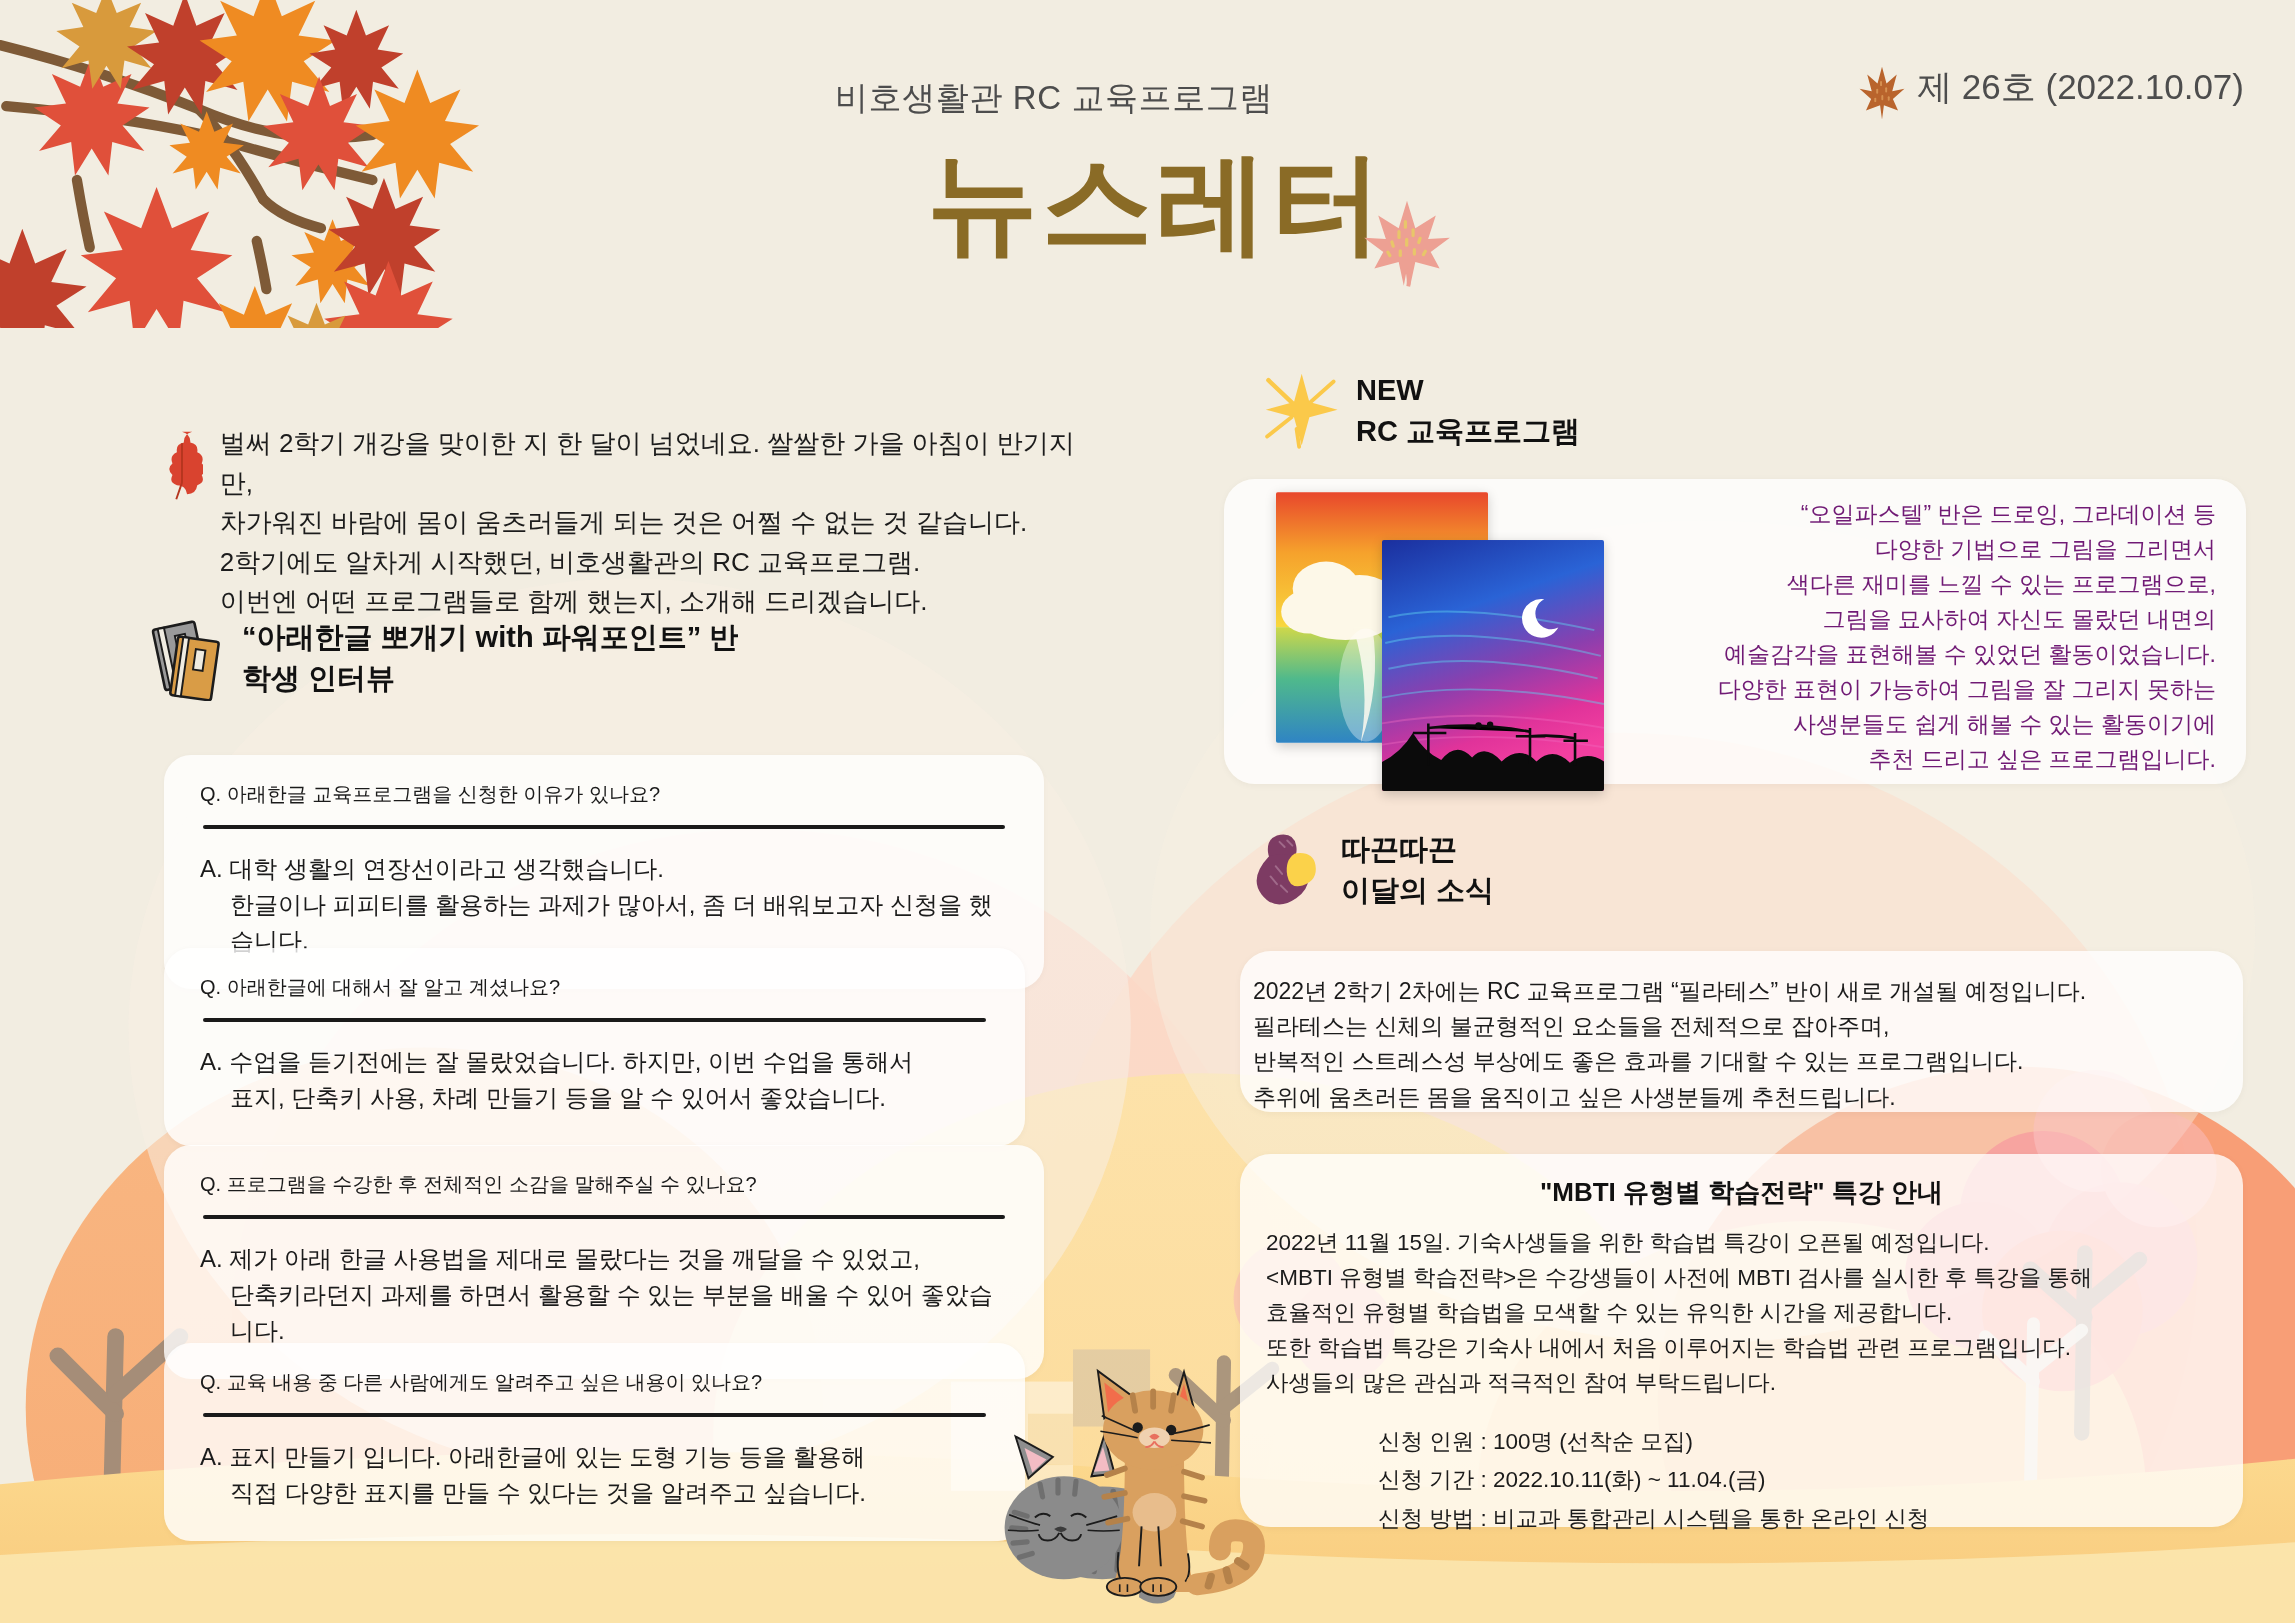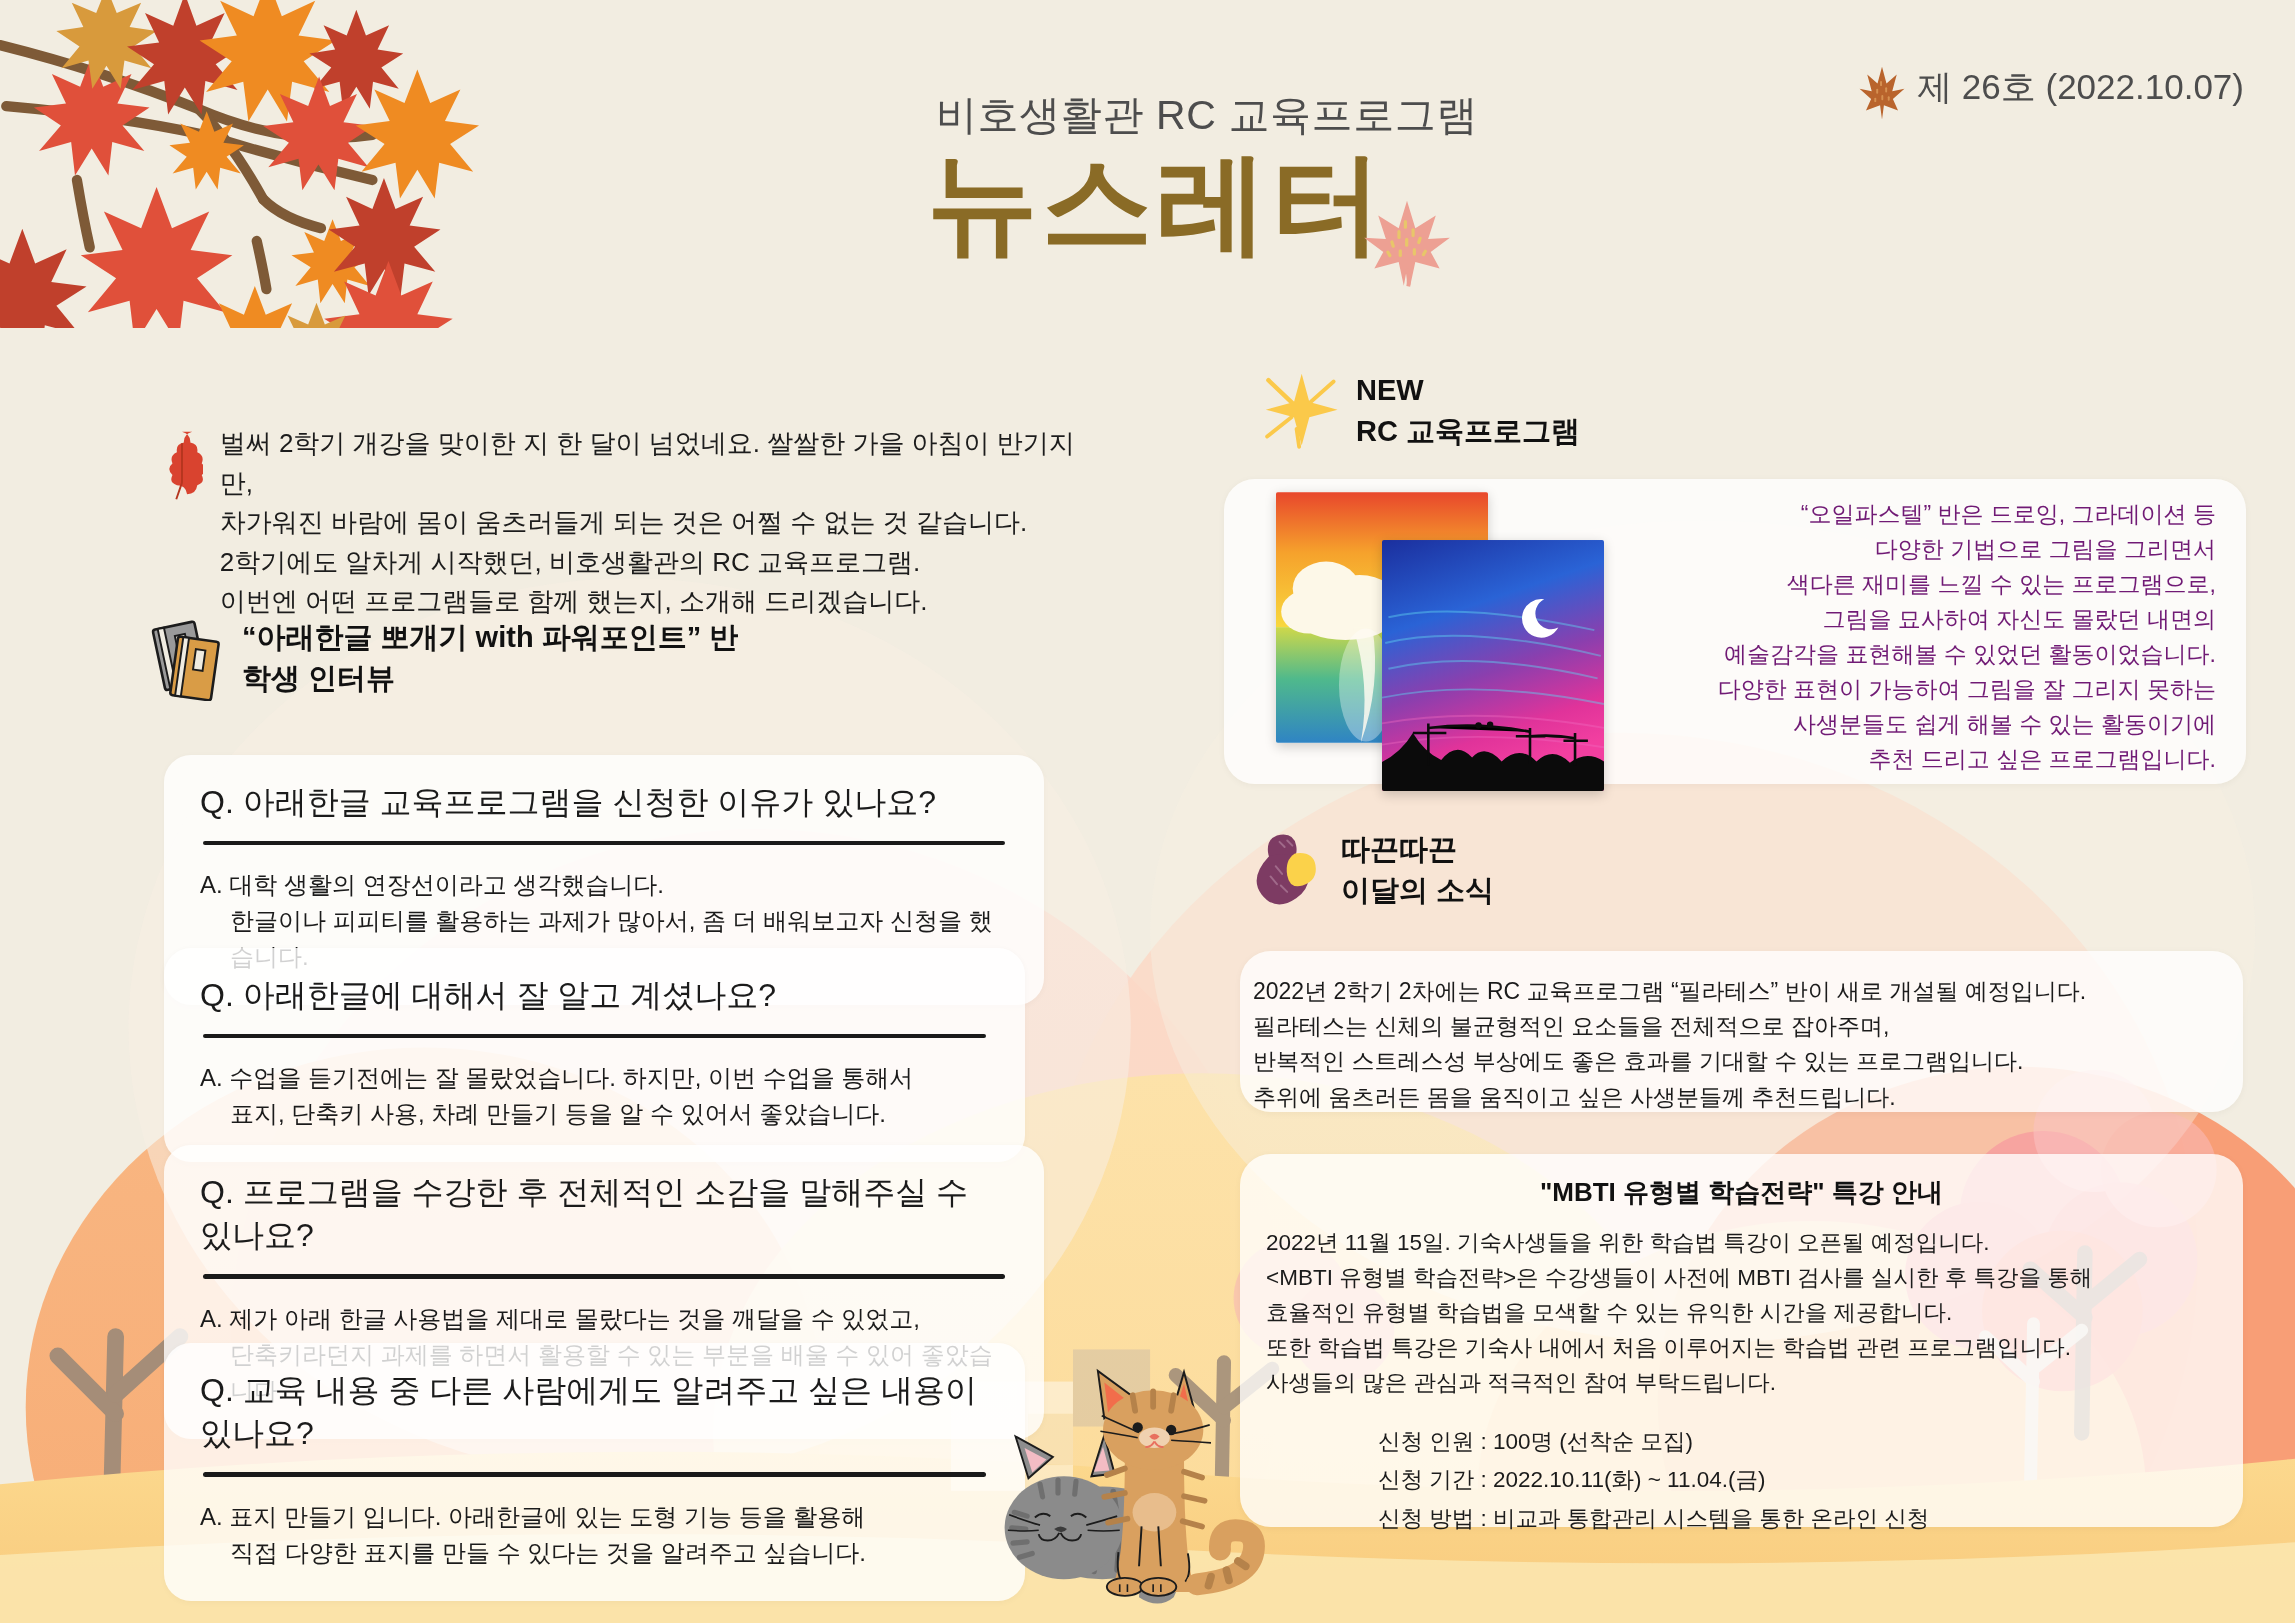--- a/index.html
+++ b/index.html
@@ -13,22 +13,22 @@
   .stage{ position:absolute; inset:0; }
 
   
   .bg{ position:absolute; inset:0; overflow:hidden; z-index:0; }
   .bg svg{ position:absolute; inset:0; width:2295px; height:1624px; }
 
   
   .header{ position:absolute; left:0; top:0; width:2295px; height:334px; z-index:5; }
   .leaf-branch{ position:absolute; left:-13px; top:-13px; width:501px; height:341px; }
   .kicker{
-    position:absolute; left:835px; top:88px; width:643px;
-    text-align:right; font-size:41px; color:#4d4d4d; letter-spacing:0.6px;
+    position:absolute; left:835px; top:76px; width:643px;
+    text-align:left; font-size:33px; color:#4d4d4d; letter-spacing:0.6px;
   }
   .bigtitle{
     position:absolute; left:835px; top:145px; width:643px;
     text-align:center; font-size:111px; font-weight:bold; color:#8a6b26;
     letter-spacing:3.9px; line-height:1.05;
   }
   .title-leaf{ position:absolute; left:1359px; top:193px; width:96px; height:96px; }
   .issue{
     position:absolute; right:51px; top:64px;
     display:flex; gap:10.3px;
@@ -48,21 +48,21 @@
   .sec-new{ left:1262px; top:370px; }
   .sec-news{ left:1250px; top:829px; }
 
   .qa{
     position:absolute; z-index:6;
     background:rgba(255,255,255,0.80);
     border-radius:27px;
     padding:26px 36px 30px 36px;
     box-shadow:0 1.3px 6.4px rgba(0,0,0,0.03);
   }
-  .qa .q{ font-size:32px; color:#1b1b1b; line-height:1.35; }
+  .qa .q{ font-size:20px; color:#1b1b1b; line-height:1.35; }
   .qa .rule{
     height:4.5px; background:#1a1a1a; border-radius:2.6px;
     margin:16.7px 2.6px 22px 2.6px;
   }
   .qa .a{ font-size:24px; color:#1b1b1b; line-height:1.5; }
   .qa .a .ind{ padding-left:30px; display:block; }
 
   .qa1{ left:164px; top:755px; width:880px; }
   .qa2{ left:164px; top:948px; width:861px; }
   .qa3{ left:164px; top:1145px; width:880px; }

